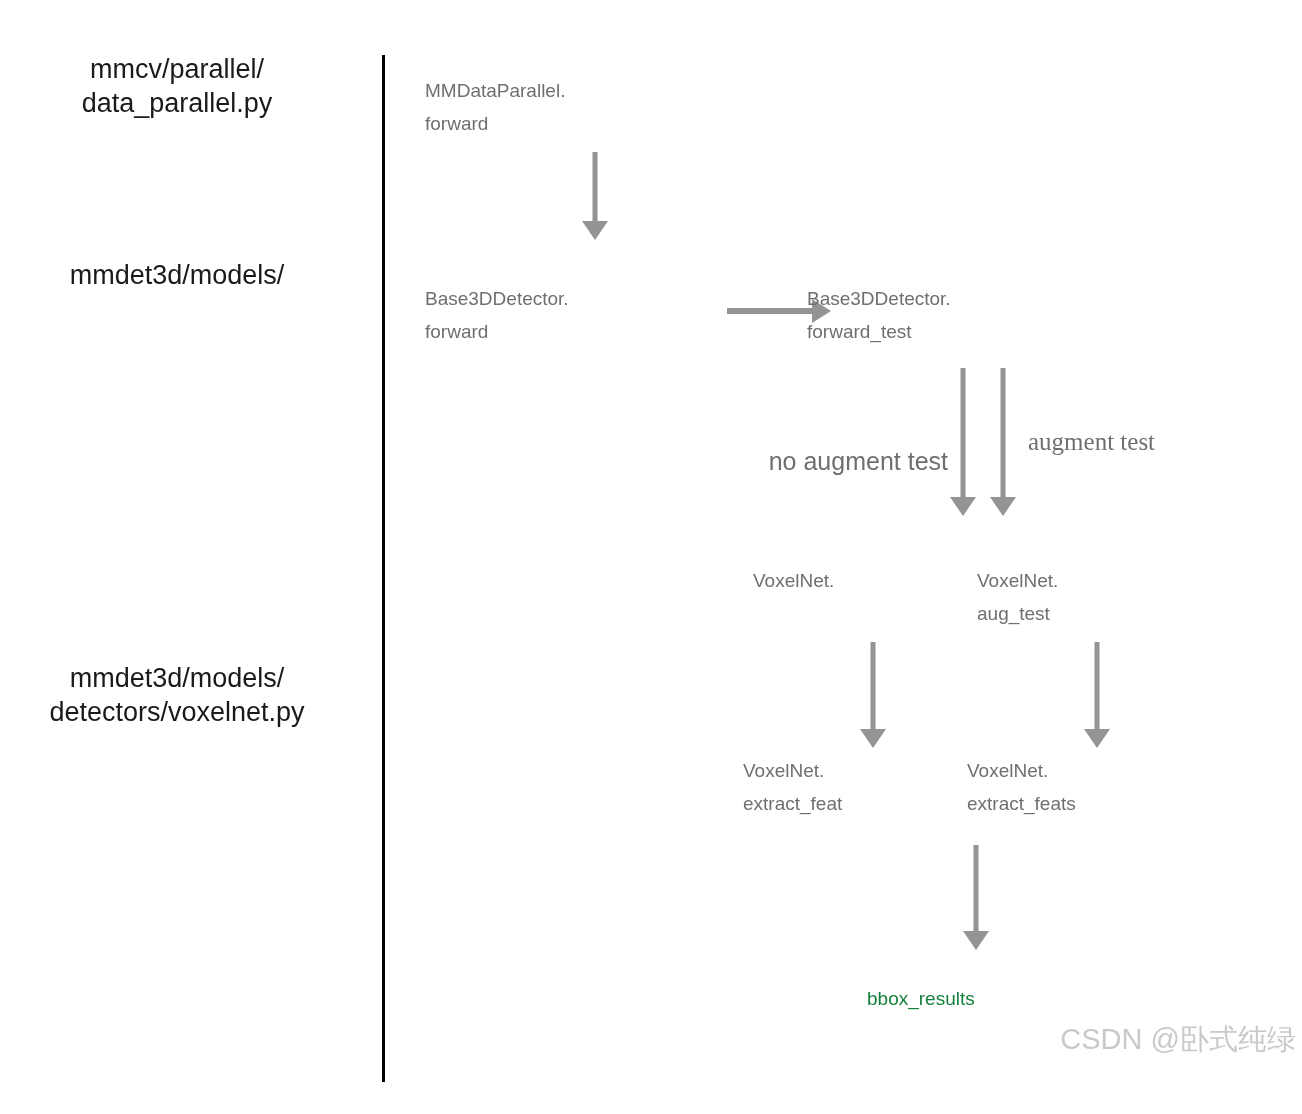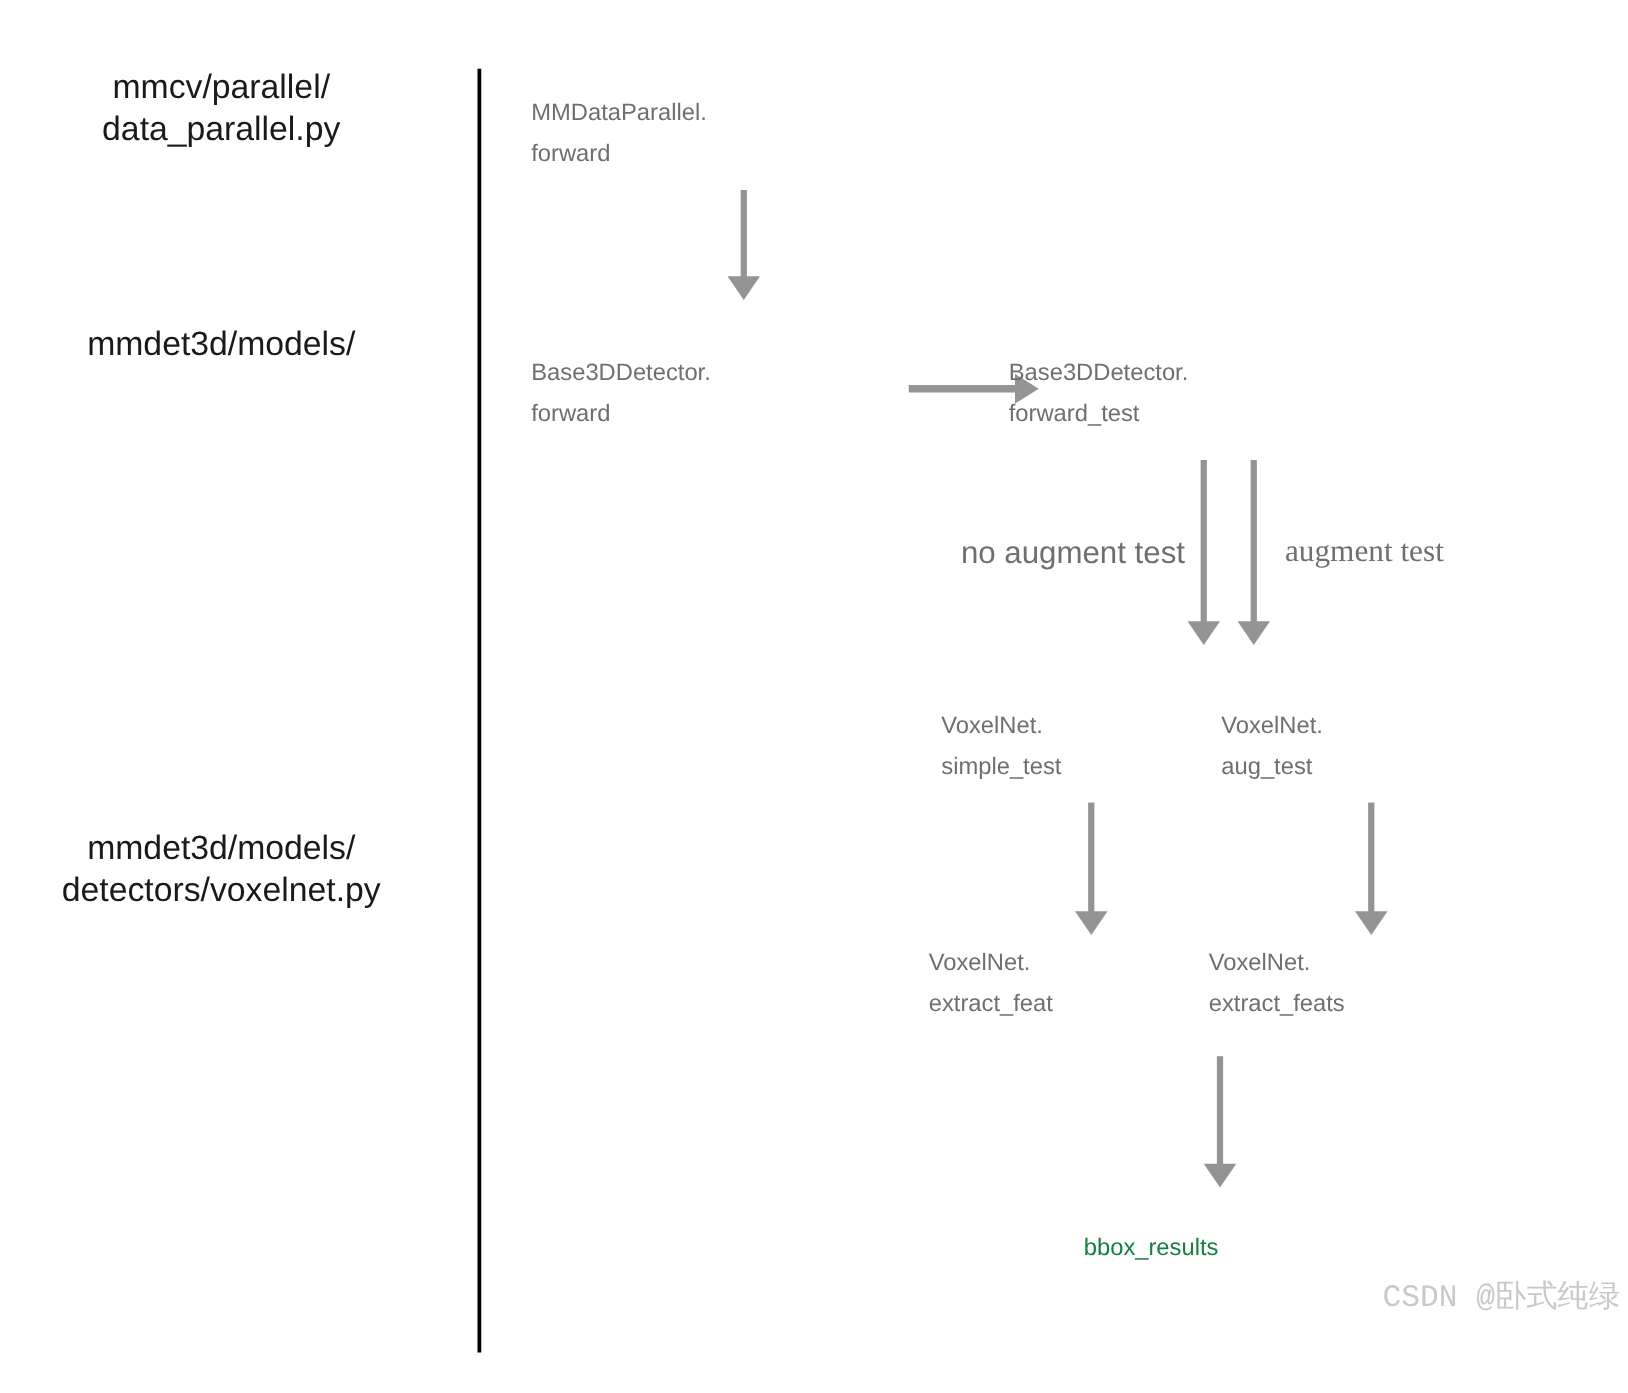--- a/index.html
+++ b/index.html
@@ -101,42 +101,41 @@
     border-left:19px solid var(--arrow);
   }
   
   .edge-label{
     position:absolute;
     color:var(--node);
     font-size:25px;
     line-height:30px;
     white-space:nowrap;
   }
-  .edge-label.right-align{text-align:right;}
+  .edge-label.right-align{text-align:right;margin-top:19px;}
   
   .wm-zhihu{
     position:absolute;
     top:1030px;
     right:36px;
     color:var(--wm);
     font-size:40px;
     font-weight:bold;
     letter-spacing:1px;
     white-space:nowrap;
     text-shadow:1px 1px 0 #ffffff;
   }
   .wm-csdn{
     position:absolute;
     top:1020px;
     right:6px;
     color:var(--wm2);
-    font-size:25px;
+    font-size:29px;
     white-space:nowrap;
     text-shadow:1px 1px 0 #ffffff;
-    font-family:Liberation Mono, monospace;
   }
 </style>
 </head>
 <body>
 
 <div class="canvas">
 
   <div class="file-label" style="left:17px;top:52px;">
     <div>mmcv/parallel/</div>
     <div>data_parallel.py</div>
@@ -173,21 +172,20 @@
   </div>
 
   <div class="varrow" style="left:950px;top:368px;height:148px;"></div>
   <div class="varrow" style="left:990px;top:368px;height:148px;"></div>
 
   <div class="edge-label right-align" style="left:698px;top:427px;width:250px;">no augment test</div>
   <div class="edge-label" style="left:1028px;top:427px;font-family:Liberation Serif, serif;">augment test</div>
 
   <div class="node" style="left:753px;top:564px;width:240px;">
     <div>VoxelNet.</div>
-    <div>simple_test</div>
   </div>
 
   <div class="node" style="left:977px;top:564px;width:240px;">
     <div>VoxelNet.</div>
     <div>aug_test</div>
   </div>
 
   <div class="varrow" style="left:860px;top:642px;height:106px;"></div>
   <div class="varrow" style="left:1084px;top:642px;height:106px;"></div>
 

